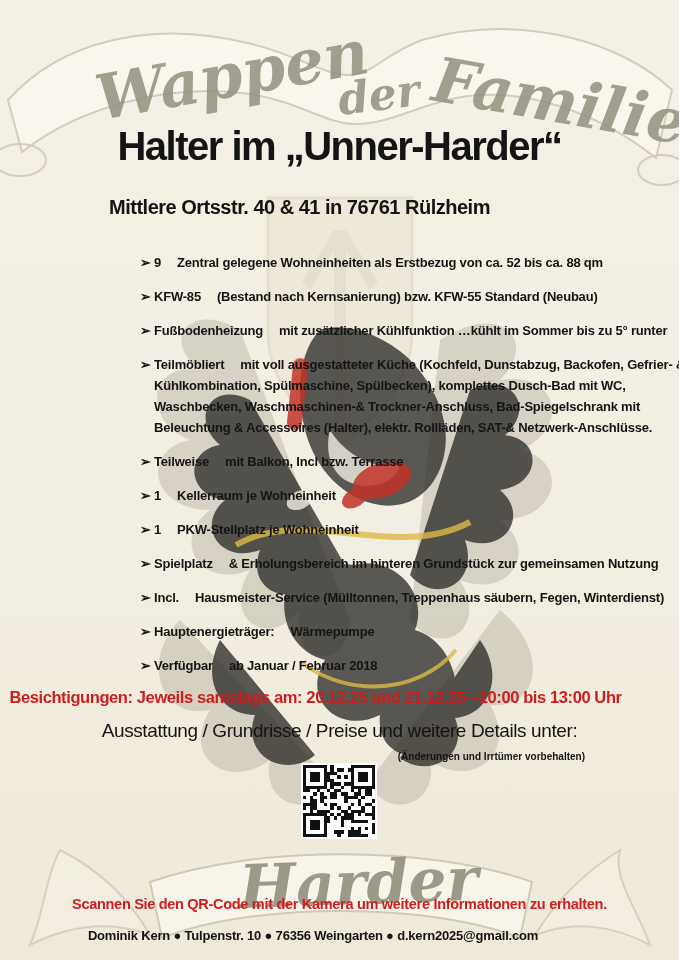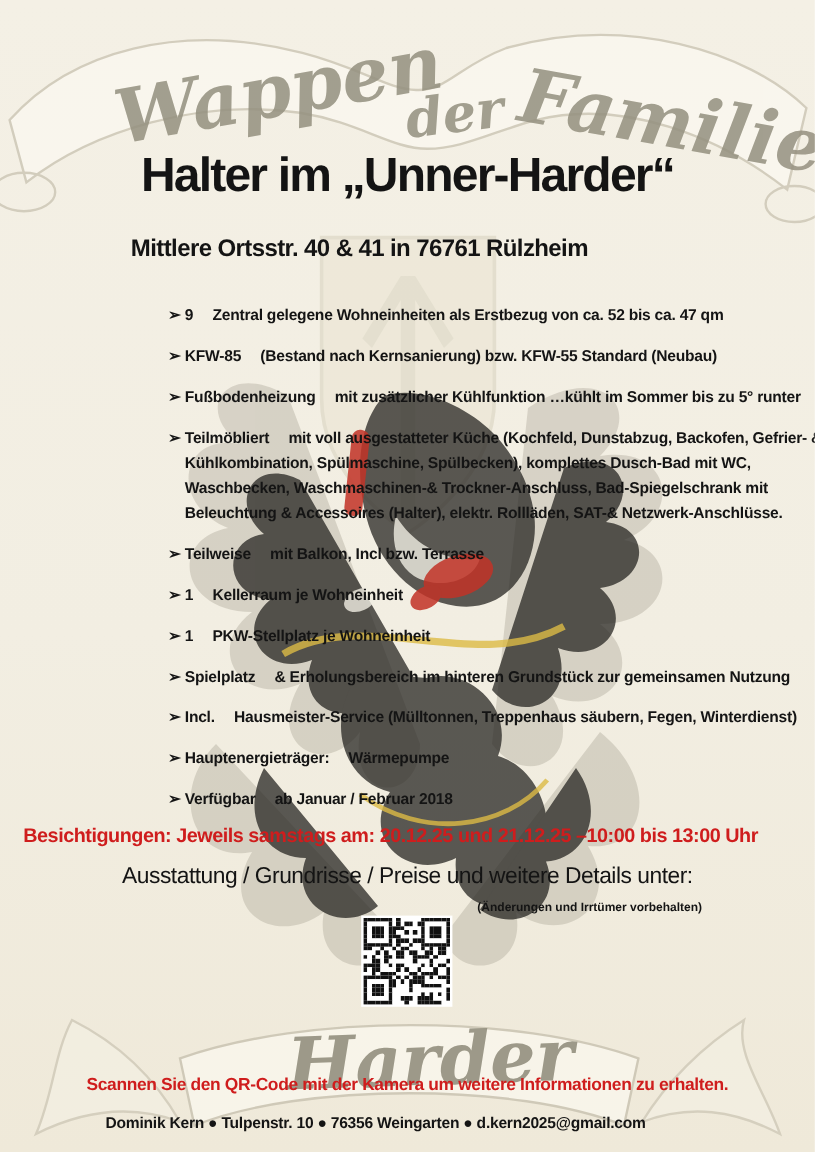--- a/index.html
+++ b/index.html
@@ -21,21 +21,21 @@
   .subtitle{top:196px;left:0;width:599px;text-align:center;
     font-size:20px;font-weight:700;letter-spacing:-0.5px;}
 
   .bullets{top:252px;left:140px;width:548px;list-style:none;}
   .bullets li{display:flex;margin-bottom:13px;
     font-size:13px;font-weight:700;line-height:21px;letter-spacing:-0.2px;}
   .bullets .marker{flex:0 0 14px;}
   .bullets .b-body{flex:1;}
   .bullets .lead{margin-right:16px;}
 
-  .viewing{top:688px;left:12px;width:627px;text-align:center;
+  .viewing{top:688px;left:2px;width:627px;text-align:center;
     font-size:16.5px;font-weight:700;color:var(--red);letter-spacing:-0.4px;}
   .details{top:720px;left:0;width:679px;text-align:center;
     font-size:19px;font-weight:400;letter-spacing:-0.4px;}
   .disclaimer{top:751px;right:94px;font-size:10px;font-weight:700;}
 
   .qr{top:763px;left:301px;width:76px;height:76px;background:#fff;
     display:grid;grid-template-columns:repeat(21,1fr);grid-template-rows:repeat(21,1fr);
     padding:2px;}
   .qr .c1{background:#111;}
   .qr .c0{background:#fff;}
@@ -106,21 +106,21 @@
   </g>
   <text class="wm-text" x="240" y="908" font-size="60" transform="rotate(-2 240 908)" opacity="0.9">Harder</text>
 </svg>
 
 <h1 class="layer title">Halter im „Unner-Harder“</h1>
 <h2 class="layer subtitle">Mittlere  Ortsstr. 40 &amp; 41 in 76761 Rülzheim</h2>
 
 <ul class="layer bullets">
   <li>
     <span class="marker">➢</span>
-    <span class="b-body"><span class="lead">9</span><span>Zentral gelegene Wohneinheiten als Erstbezug von ca. 52 bis ca. 47 qm</span></span>
+    <span class="b-body"><span class="lead">9</span><span>Zentral gelegene Wohneinheiten als Erstbezug von ca. 52 bis ca. 88 qm</span></span>
   </li>
   <li>
     <span class="marker">➢</span>
     <span class="b-body"><span class="lead">KFW-85</span><span>(Bestand nach Kernsanierung) bzw. KFW-55 Standard (Neubau)</span></span>
   </li>
   <li>
     <span class="marker">➢</span>
     <span class="b-body"><span class="lead">Fußbodenheizung</span><span>mit zusätzlicher Kühlfunktion …kühlt im Sommer bis zu 5° runter</span></span>
   </li>
   <li>

